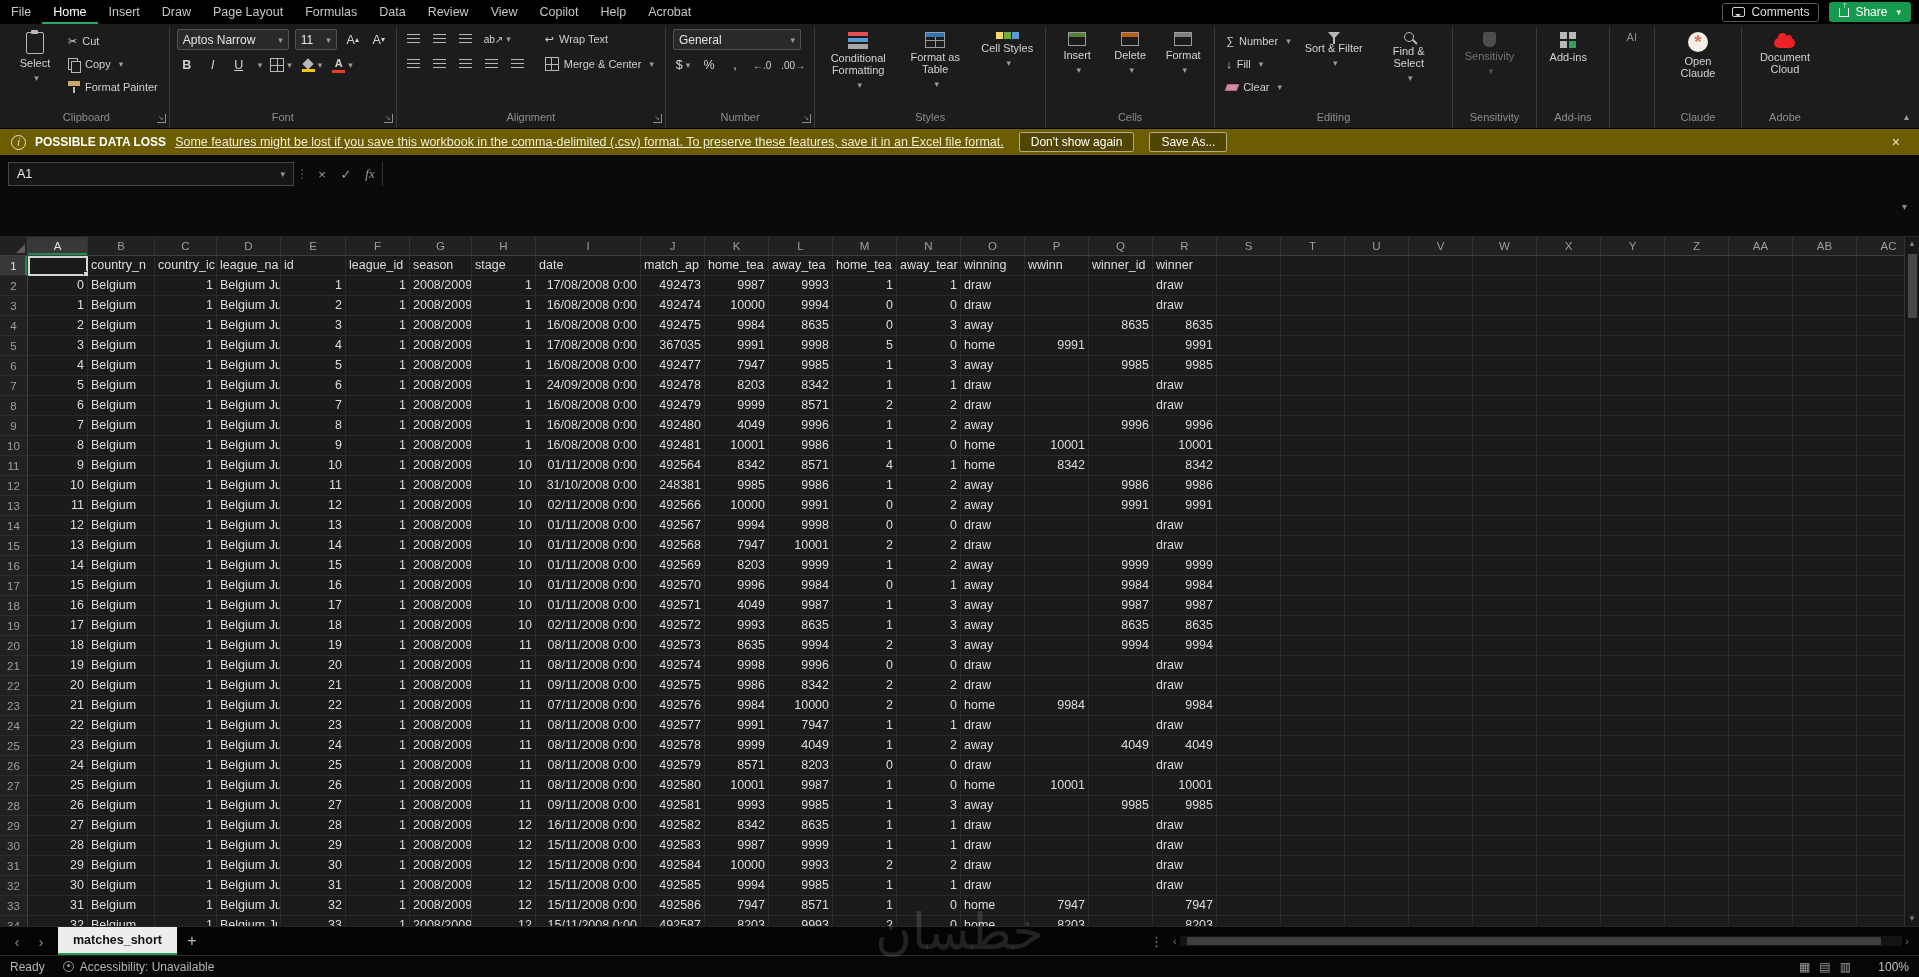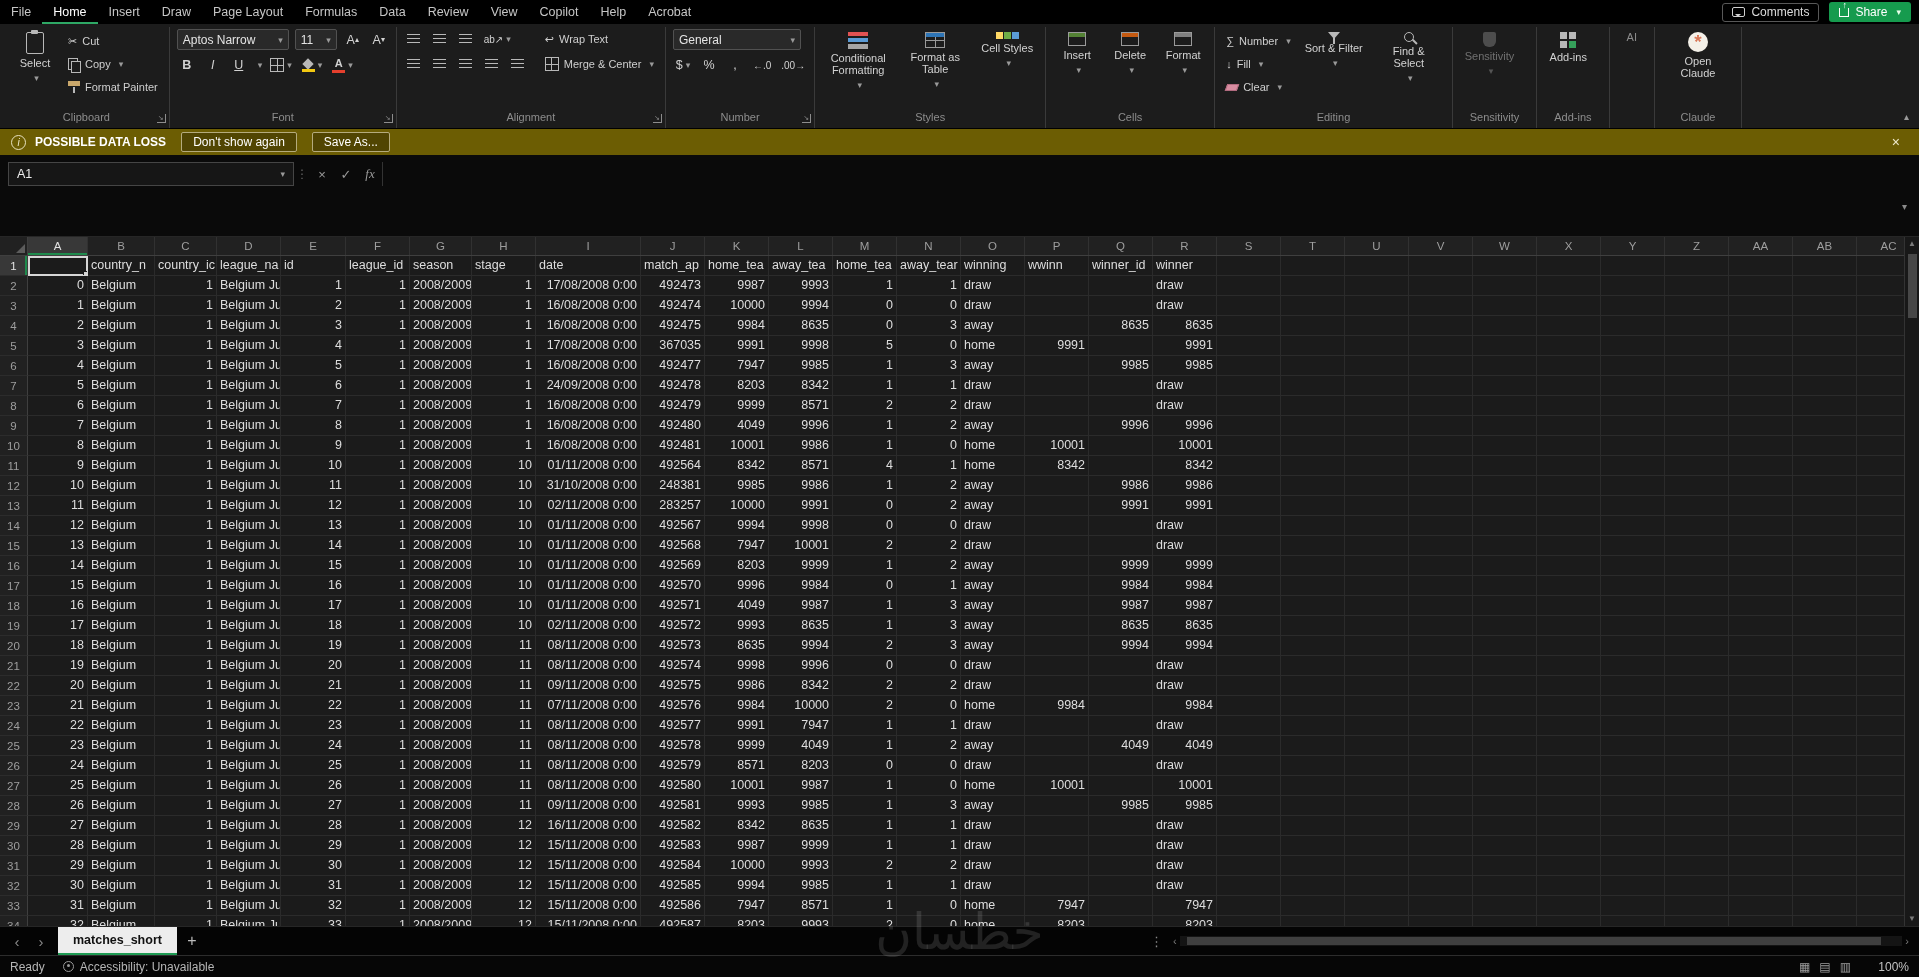--- a/index.html
+++ b/index.html
@@ -409,27 +409,37 @@
   <div class="rgroup">
     <div class="rcontent">
       <div class="bigbtn">
         <span class="ic-claude">*</span>
         <span>Open Claude</span>
       </div>
     </div>
     <div class="glabel">Claude</div>
   </div>
 
+  <div class="rgroup" style="border-right:none">
+    <div class="rcontent">
+      <div class="bigbtn">
+        <span class="ic-cloud"></span>
+        <span>Document Cloud</span>
+      </div>
+    </div>
+    <div class="glabel">Adobe</div>
+  </div>
 
   <span class="collapse-ribbon">▴</span>
 </div>
 
 <div class="warnbar">
   <span class="warn-icon">i</span>
   <span class="warn-title">POSSIBLE DATA LOSS</span>
+  <span class="warn-link">Some features might be lost if you save this workbook in the comma-delimited (.csv) format. To preserve these features, save it in an Excel file format.</span>
   <button class="warn-btn">Don't show again</button>
   <button class="warn-btn">Save As...</button>
   <span class="warn-close">×</span>
 </div>
 
 <div class="fregion">
   <div class="frow">
     <div class="namebox">
       <span>A1</span>
       <span class="chev">▾</span>
@@ -869,21 +879,21 @@
         <div class="rnum">13</div>
         <div class="cell num" style="width: 60px;">11</div>
         <div class="cell" style="width: 67px;">Belgium</div>
         <div class="cell num" style="width: 62px;">1</div>
         <div class="cell" style="width: 64px;">Belgium Ju</div>
         <div class="cell num" style="width: 65px;">12</div>
         <div class="cell num" style="width: 64px;">1</div>
         <div class="cell" style="width: 62px;">2008/2009</div>
         <div class="cell num" style="width: 64px;">10</div>
         <div class="cell num" style="width: 105px;">02/11/2008 0:00</div>
-        <div class="cell num" style="width: 64px;">283257</div>
+        <div class="cell num" style="width: 64px;">492566</div>
         <div class="cell num" style="width: 64px;">10000</div>
         <div class="cell num" style="width: 64px;">9991</div>
         <div class="cell num" style="width: 64px;">0</div>
         <div class="cell num" style="width: 64px;">2</div>
         <div class="cell" style="width: 64px;">away</div>
         <div class="cell" style="width: 64px;"></div>
         <div class="cell num" style="width: 64px;">9991</div>
         <div class="cell num" style="width: 64px;">9991</div>
         <div class="cell" style="width: 64px;"></div>
         <div class="cell" style="width: 64px;"></div>

